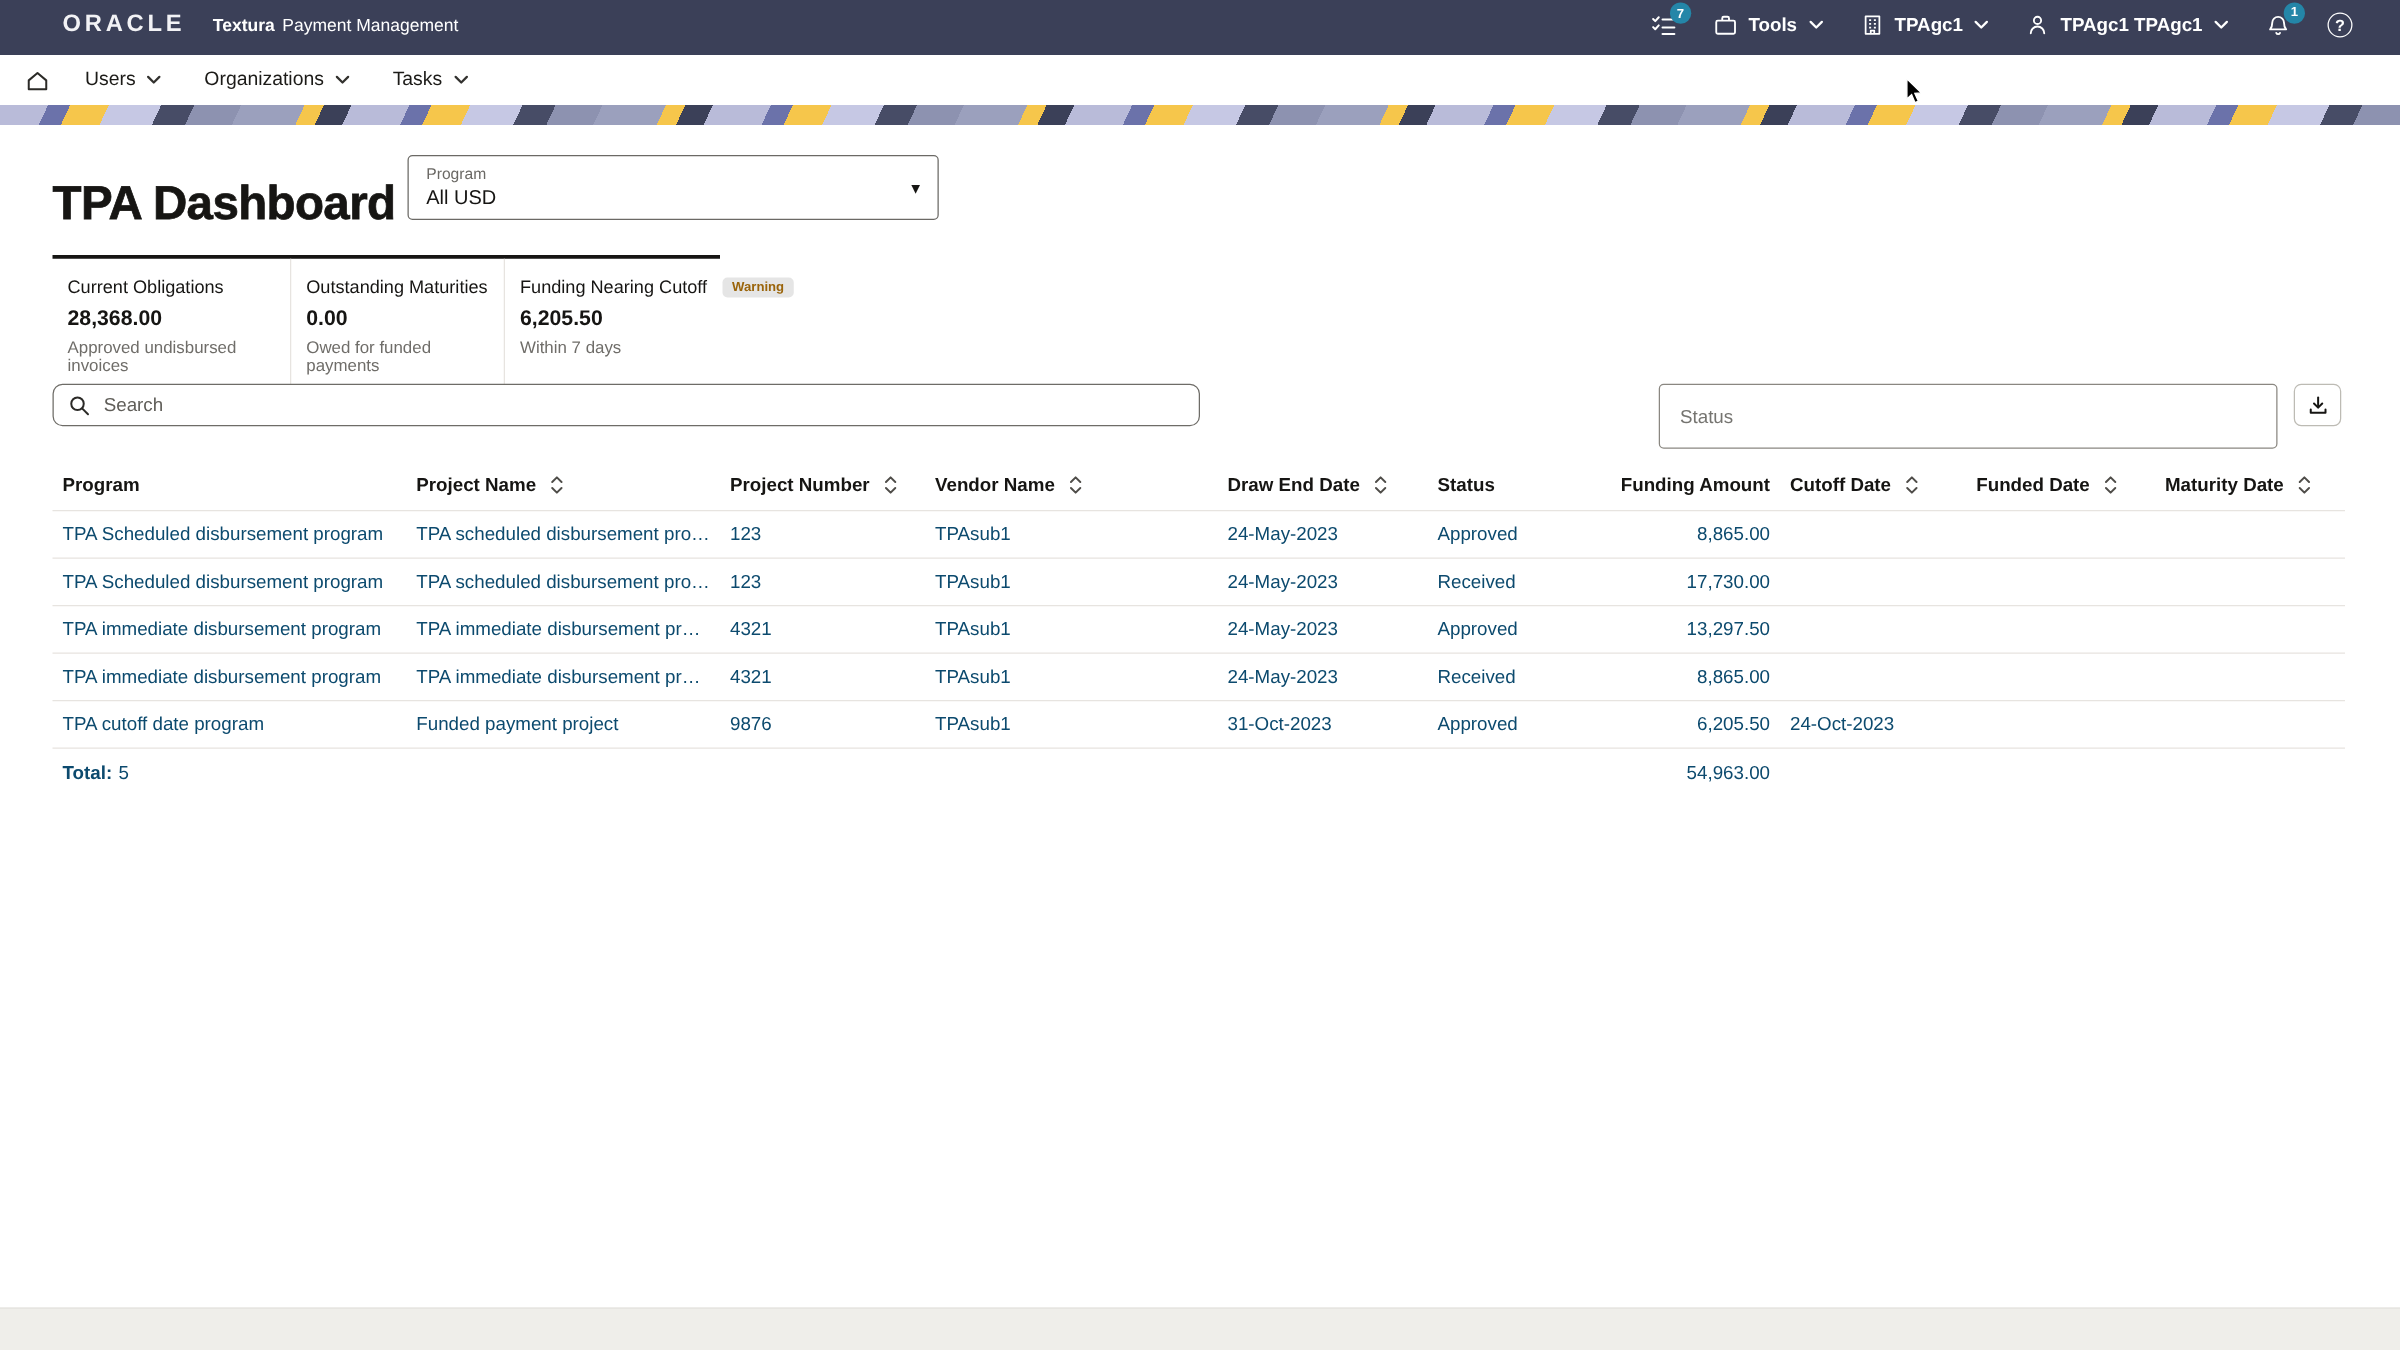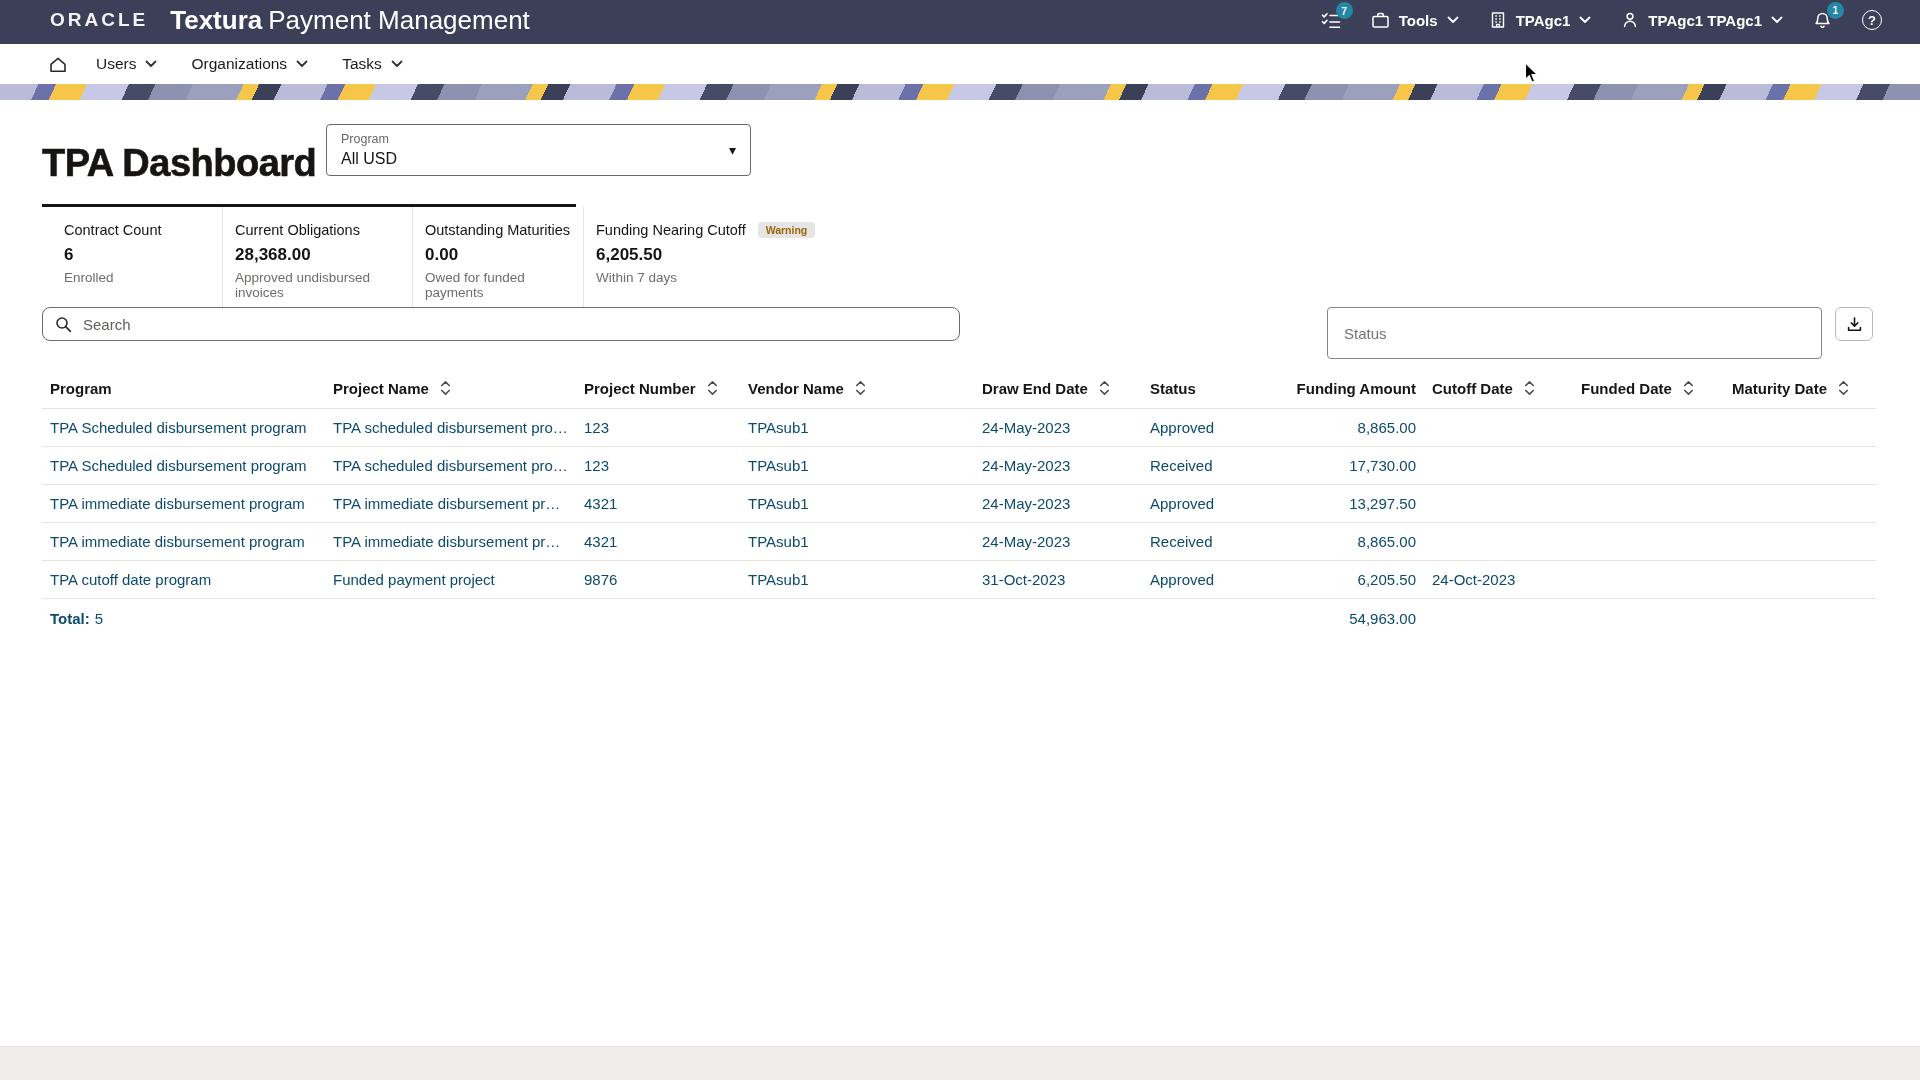--- a/index.html
+++ b/index.html
@@ -9,37 +9,37 @@
     background:#ffffff; color:#161513;
     font-family:"Liberation Sans", sans-serif;
   }
 
   
   .topbar {
     height:44px; background:#3b4058; color:#fff;
     display:flex; align-items:center; padding:0 38px 4px 50px;
   }
   .logo { font-size:19px; font-weight:700; letter-spacing:3px; color:#f2f2f5; }
-  .product { margin-left:22px; font-size:26px; color:#fff; display:flex; }
+  .product { margin-left:22px; font-size:14px; color:#fff; display:flex; }
   .product b { font-weight:700; margin-right:6px; }
   .topbar-right { margin-left:auto; display:flex; align-items:center; gap:30px; }
   .tb-item { display:flex; align-items:center; gap:9px; font-size:15px; font-weight:600; color:#fff; cursor:pointer; }
   .iconwrap { position:relative; display:flex; }
   .badge {
     position:absolute; top:-9px; right:-12px; min-width:17px; height:17px; padding:0 4px;
     border-radius:9px; background:#2486a8; color:#fff; font-size:10.5px; font-weight:700;
     display:flex; align-items:center; justify-content:center;
   }
   .help-circle {
     width:20px; height:20px; border:1.7px solid #fff; border-radius:50%;
     display:flex; align-items:center; justify-content:center; font-size:13px; font-weight:700;
   }
 
   
-  .navbar { height:40px; background:#fff; display:flex; align-items:center; padding-left:48px; }
+  .navbar { height:40px; background:#fff; display:flex; align-items:center; padding-left:20px; }
   .nav-home { margin-right:28px; display:flex; cursor:pointer; }
   .nav-items { display:flex; gap:34px; }
   .nav-item { display:flex; align-items:center; gap:9px; font-size:15.5px; font-weight:500; color:#1c1b18; cursor:pointer; }
   .nav-item .chev { color:#33322f; }
 
   
   .banner {
     height:16px;
     background:
       repeating-linear-gradient(-65deg,
@@ -235,27 +235,20 @@
   <h1 class="title">TPA Dashboard</h1>
 
   <div class="program-select">
     <div class="ps-label">Program</div>
     <div class="ps-value">All USD</div>
     <span class="ps-arrow">▾</span>
   </div>
 
   <div class="stats-indicator"></div>
   <div id="stats" class="stats">
-      <div class="stat stat-0">
-        <div class="stat-label">
-          <span>Contract Count</span>
-        </div>
-        <div class="stat-value">6</div>
-        <div class="stat-sub">Enrolled</div>
-      </div>
       <div class="stat stat-1">
         <div class="stat-label">
           <span>Current Obligations</span>
         </div>
         <div class="stat-value">28,368.00</div>
         <div class="stat-sub">Approved undisbursed invoices</div>
       </div>
       <div class="stat stat-2">
         <div class="stat-label">
           <span>Outstanding Maturities</span>

